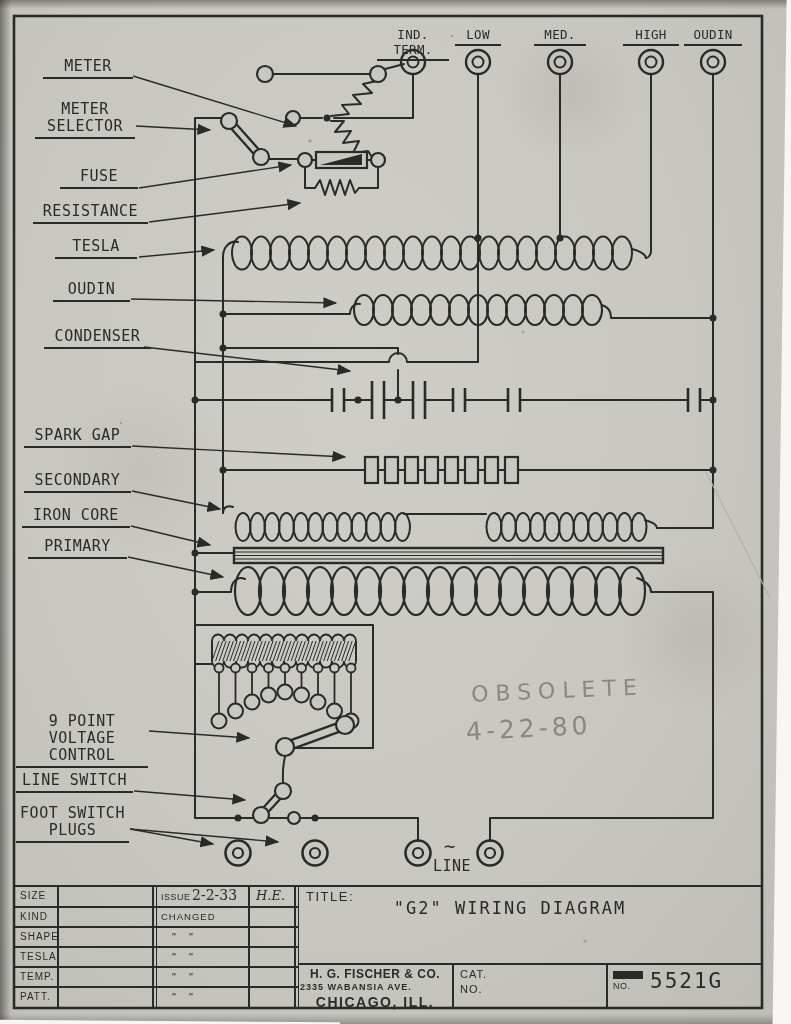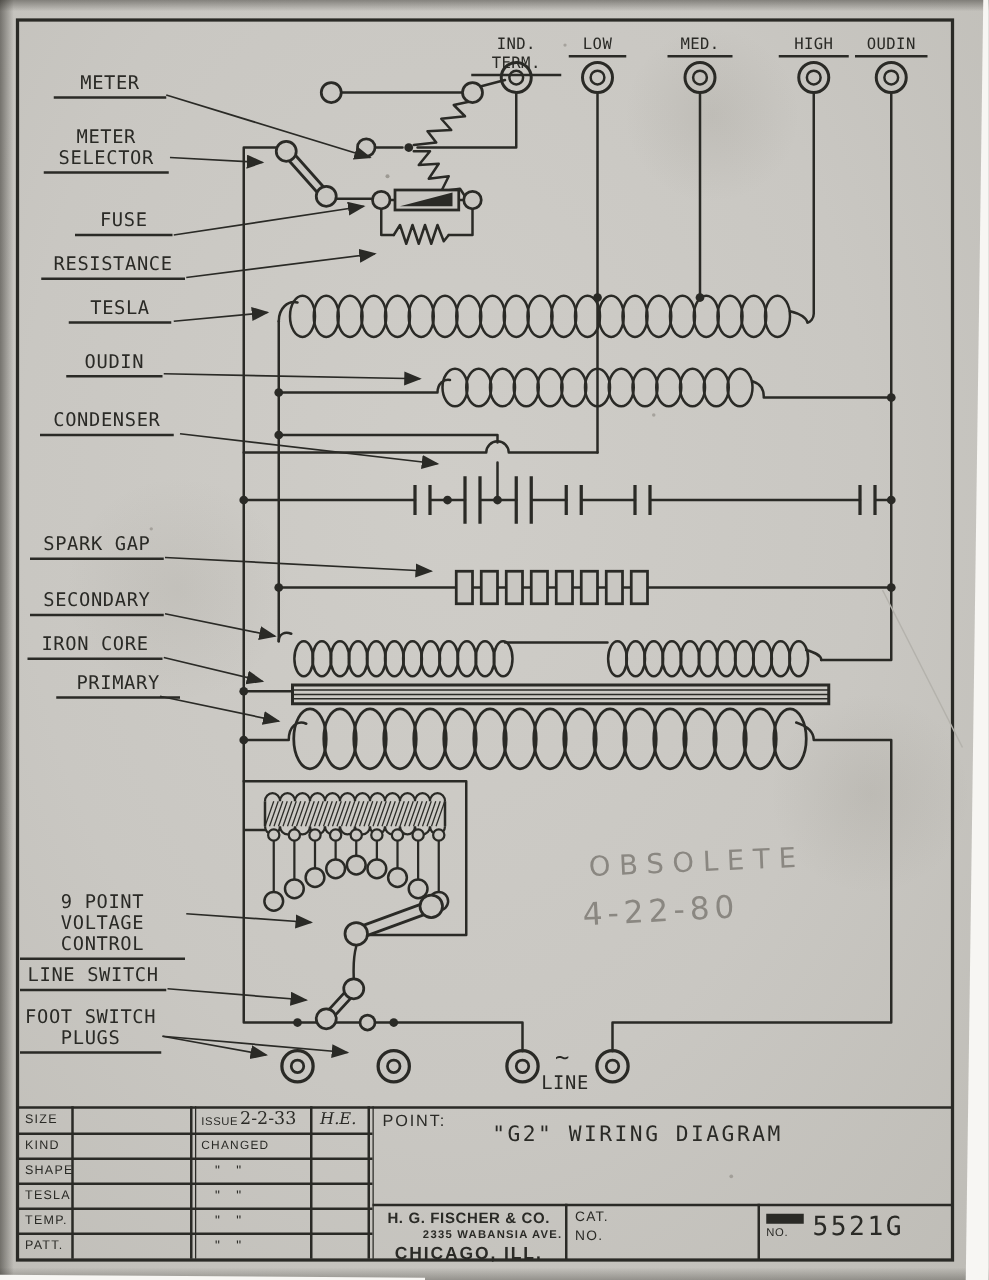--- a/index.html
+++ b/index.html
@@ -358,25 +358,25 @@
   <div class="tlabel" style="left:534px;top:27px;width:52px">MED.</div>
   <div class="tlabel" style="left:623px;top:27px;width:56px">HIGH</div>
   <div class="tlabel" style="left:684px;top:27px;width:58px">OUDIN</div>
 
   <div class="dlabel" style="left:43px;top:58px;width:90px">METER</div>
   <div class="dlabel" style="left:35px;top:101px;width:100px"><span>METER</span><br><span>SELECTOR</span></div>
   <div class="dlabel" style="left:60px;top:168px;width:78px">FUSE</div>
   <div class="dlabel" style="left:33px;top:203px;width:115px">RESISTANCE</div>
   <div class="dlabel" style="left:55px;top:238px;width:82px">TESLA</div>
   <div class="dlabel" style="left:53px;top:281px;width:77px">OUDIN</div>
-  <div class="dlabel" style="left:32px;top:328px;width:107px">CONDENSER</div>
+  <div class="dlabel" style="left:44px;top:328px;width:107px">CONDENSER</div>
   <div class="dlabel" style="left:24px;top:427px;width:107px">SPARK GAP</div>
   <div class="dlabel" style="left:24px;top:472px;width:107px">SECONDARY</div>
   <div class="dlabel" style="left:22px;top:507px;width:108px">IRON CORE</div>
-  <div class="dlabel" style="left:45px;top:538px;width:99px">PRIMARY</div>
+  <div class="dlabel" style="left:28px;top:538px;width:99px">PRIMARY</div>
   <div class="dlabel" style="left:16px;top:713px;width:132px"><span>9 POINT VOLTAGE</span><br><span>CONTROL</span></div>
   <div class="dlabel" style="left:16px;top:772px;width:117px">LINE SWITCH</div>
   <div class="dlabel" style="left:16px;top:805px;width:113px"><span>FOOT SWITCH</span><br><span>PLUGS</span></div>
 
   <div class="dlabel plain" style="left:436px;top:838px;width:28px;font-size:19px">~</div>
   <div class="dlabel plain" style="left:428px;top:858px;width:48px">LINE</div>
 
   <div class="hand" style="left:471px;top:678px;font-size:22px;letter-spacing:7px;transform:rotate(-2.5deg)">OBSOLETE</div>
   <div class="hand" style="left:466px;top:714px;font-size:25px;letter-spacing:4px;transform:rotate(-3deg)">4-22-80</div>
 
@@ -406,25 +406,25 @@
 
     <div class="tb-text" style="left:161px;top:892px;font-size:9px;letter-spacing:.5px">ISSUE</div>
     <div class="tb-text" style="left:192px;top:887px;font-size:14px;font-family:'DejaVu Serif',serif">2-2-33</div>
     <div class="tb-text" style="left:256px;top:888px;font-size:13px;font-style:italic;font-family:'DejaVu Serif',serif">H.E.</div>
     <div class="tb-text" style="left:161px;top:911px;font-size:9.5px;letter-spacing:1px">CHANGED</div>
     <div class="tb-text" style="left:172px;top:931px;font-size:11px;word-spacing:10px">"      "</div>
     <div class="tb-text" style="left:172px;top:951px;font-size:11px;word-spacing:10px">"      "</div>
     <div class="tb-text" style="left:172px;top:971px;font-size:11px;word-spacing:10px">"      "</div>
     <div class="tb-text" style="left:172px;top:991px;font-size:11px;word-spacing:10px">"      "</div>
 
-    <div class="tb-text" style="left:306px;top:889px;font-size:13px;letter-spacing:1.5px">POINT:</div>
+    <div class="tb-text" style="left:306px;top:889px;font-size:13px;letter-spacing:1.5px">TITLE:</div>
     <div class="tb-text" style="left:340px;top:898px;width:340px;text-align:center;font-size:17px;letter-spacing:2px;font-family:'DejaVu Sans Mono',monospace">"G2" WIRING DIAGRAM</div>
 
     <div class="tb-text" style="left:300px;top:967px;width:150px;text-align:center;font-size:12px;letter-spacing:.5px;font-weight:bold">H. G. FISCHER &amp; CO.</div>
-    <div class="tb-text" style="left:300px;top:982px;width:150px;text-align:right;font-size:9px;letter-spacing:1px;font-weight:bold">2335 WABANSIA AVE.</div>
+    <div class="tb-text" style="left:300px;top:982px;width:150px;text-align:left;font-size:9px;letter-spacing:1px;font-weight:bold">2335 WABANSIA AVE.</div>
     <div class="tb-text" style="left:300px;top:994px;width:150px;text-align:center;font-size:14px;letter-spacing:1.5px;font-weight:bold">CHICAGO, ILL.</div>
 
     <div class="tb-text" style="left:460px;top:968px;font-size:11px;letter-spacing:1px">CAT.</div>
     <div class="tb-text" style="left:460px;top:983px;font-size:11px;letter-spacing:1px">NO.</div>
 
     <div style="position:absolute;left:613px;top:971px;width:30px;height:8px;background:#2a2a26"></div>
     <div class="tb-text" style="left:613px;top:981px;font-size:9px;letter-spacing:.5px">NO.</div>
     <div class="tb-text" style="left:650px;top:969px;font-size:21px;letter-spacing:2px;font-family:'DejaVu Sans Mono',monospace">5521G</div>
   </div>
 </div>

